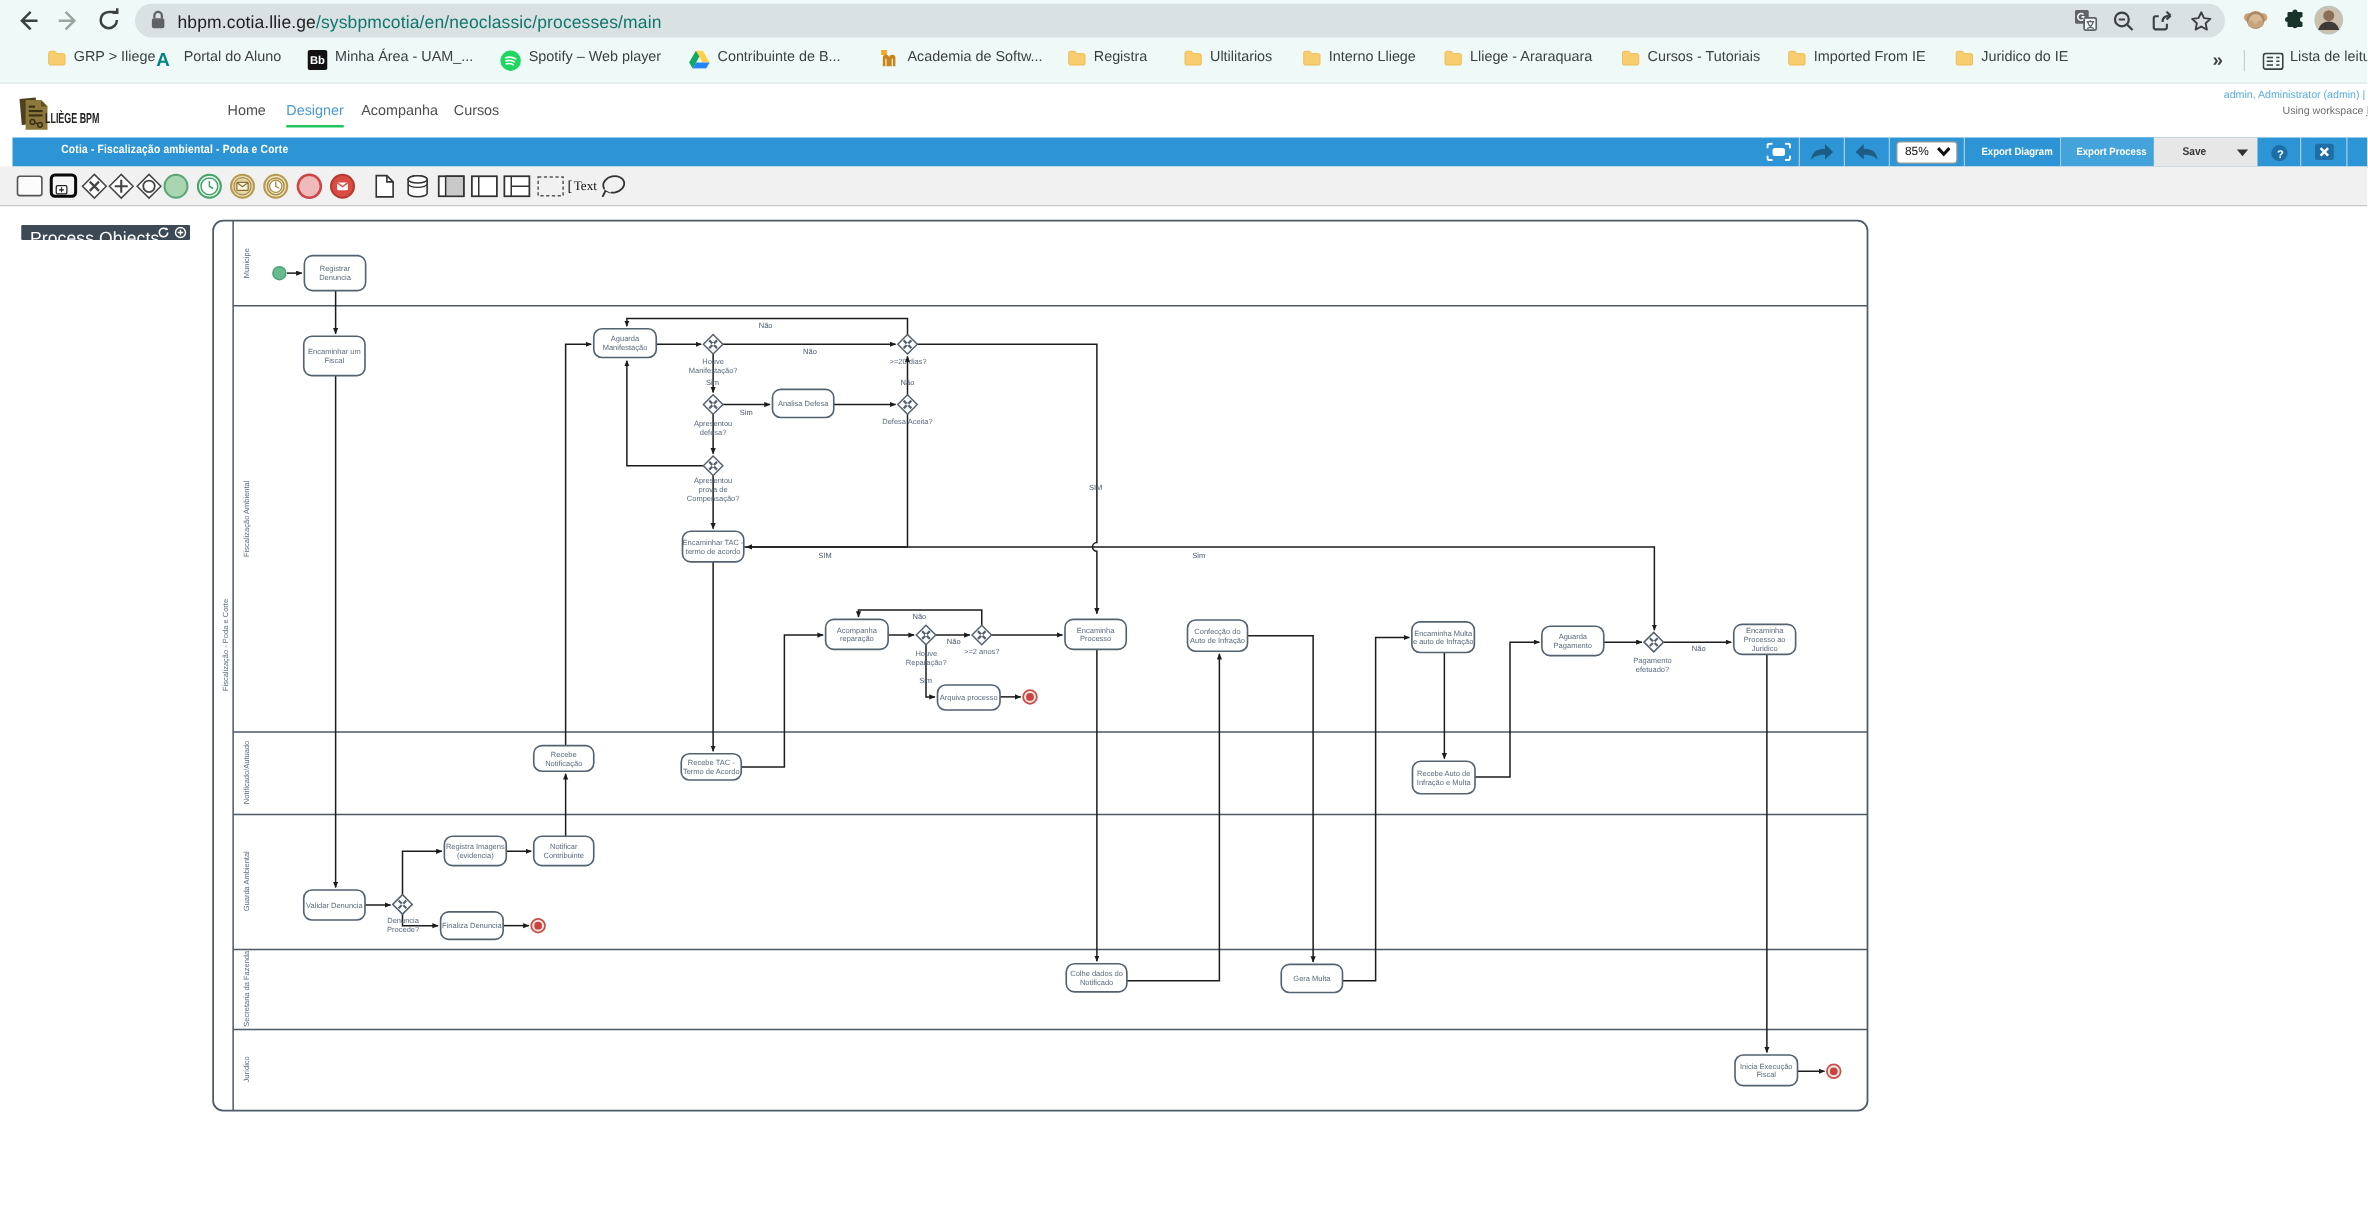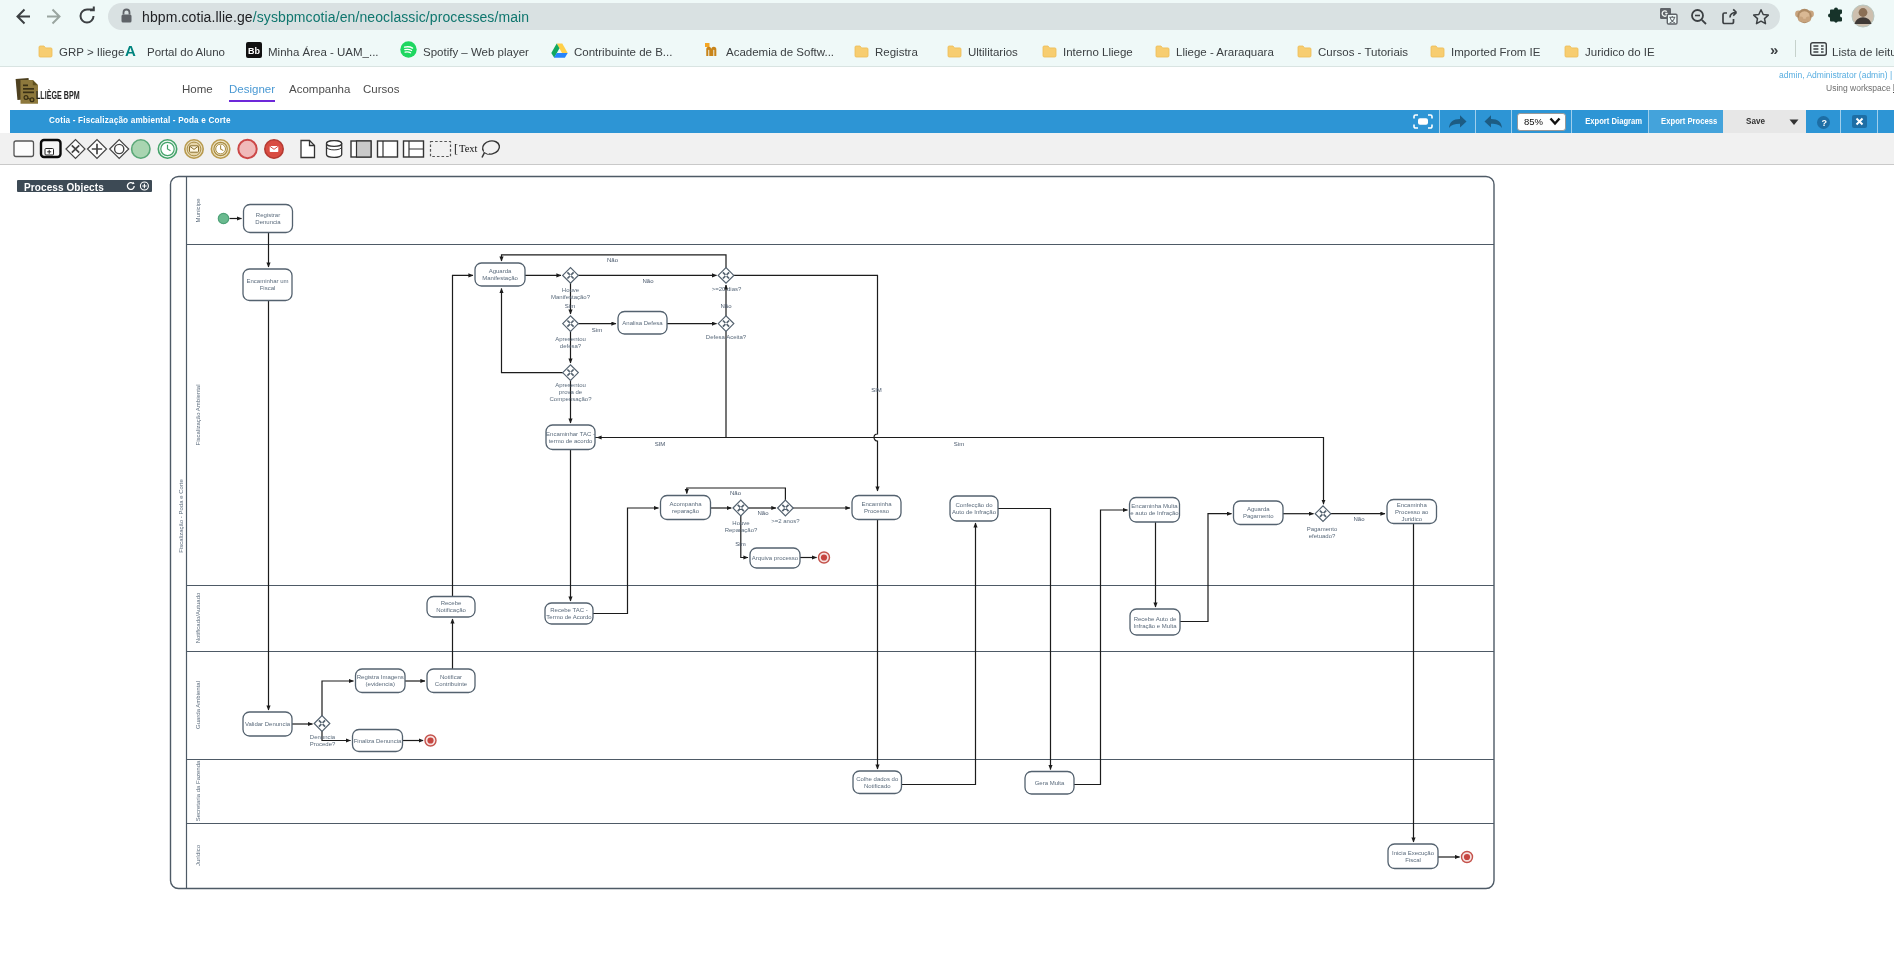--- a/index.html
+++ b/index.html
@@ -3,37 +3,37 @@
 <meta charset="utf-8">
 <style>
 html,body{margin:0;padding:0}
 body{width:1894px;height:975px;font-family:"Liberation Sans",sans-serif;background:#fff;overflow:hidden;position:relative}
 .abs{position:absolute}
 
 #ctop{position:absolute;left:0;top:0;width:1894px;height:66px;background:#eff9f8;border-bottom:1px solid #d9e4e2}
 #pill{position:absolute;left:108px;top:3px;width:1672px;height:27px;border-radius:14px;background:#d9e1e2}
 #url{position:absolute;left:142px;top:9px;font-size:14px;color:#202124;letter-spacing:0.1px;white-space:nowrap}
 #url .gray{color:#0f766e}
-.bmk{position:absolute;top:40px;height:18px;display:flex;align-items:flex-end;white-space:nowrap;font-size:11.5px;color:#3c4043}
+.bmk{position:absolute;top:40px;height:18px;display:flex;align-items:flex-start;white-space:nowrap;font-size:11.5px;color:#3c4043}
 .bmk svg{margin-right:6px}
 .bmk .txt{position:relative;top:0px}
 
 #appbar{position:absolute;left:0;top:67px;width:1894px;height:43px;background:#fff}
 .nav{position:absolute;top:83px;font-size:11.5px;color:#4d4d4d}
-.nav.sel{color:#4a99d3;border-bottom:2px solid #6d28d9;padding-bottom:5px}
+.nav.sel{color:#4a99d3;border-bottom:2px solid #22c55e;padding-bottom:5px}
 
 #bluebar{position:absolute;left:10px;top:110px;width:1884px;height:23px;background:#2d95d5;border-bottom:1px solid #1b7ab8}
 #btitle{position:absolute;left:49px;top:114px;font-size:9.5px;font-weight:bold;color:#fff;transform:scaleX(0.86);transform-origin:0 0;letter-spacing:0.2px}
 .vsep{position:absolute;top:0;width:1px;height:23px;background:rgba(255,255,255,0.55)}
 .btxt{position:absolute;top:116px;font-size:8.5px;font-weight:bold;color:#fff;transform:scaleX(0.9);transform-origin:center;white-space:nowrap}
 
 #toolrow{position:absolute;left:0;top:133px;width:1894px;height:31px;background:#f1f1f1;border-bottom:1px solid #c9c9c9}
 
 #pobj{position:absolute;left:17px;top:180px;width:135px;height:12px;background:#3d4a55;border-radius:1px}
-#pobj span{position:absolute;left:7px;top:2px;font-size:10px;font-weight:bold;color:#fff;letter-spacing:0.1px}
+#pobj span{position:absolute;left:7px;top:2px;font-size:14px;font-weight:normal;color:#fff;letter-spacing:0.1px}
 #diagram{position:absolute;left:0;top:0}
 </style>
 </head>
 <body>
 
 <div id="ctop"></div>
 <div id="pill"></div>
 
 <svg class="abs" style="left:12px;top:6px" width="21" height="21" viewBox="0 0 21 21">
     <path d="M12.5 3.5 L5.5 10.5 L12.5 17.5 M5.5 10.5 H18" stroke="#3c4043" stroke-width="2" fill="none"></path>

